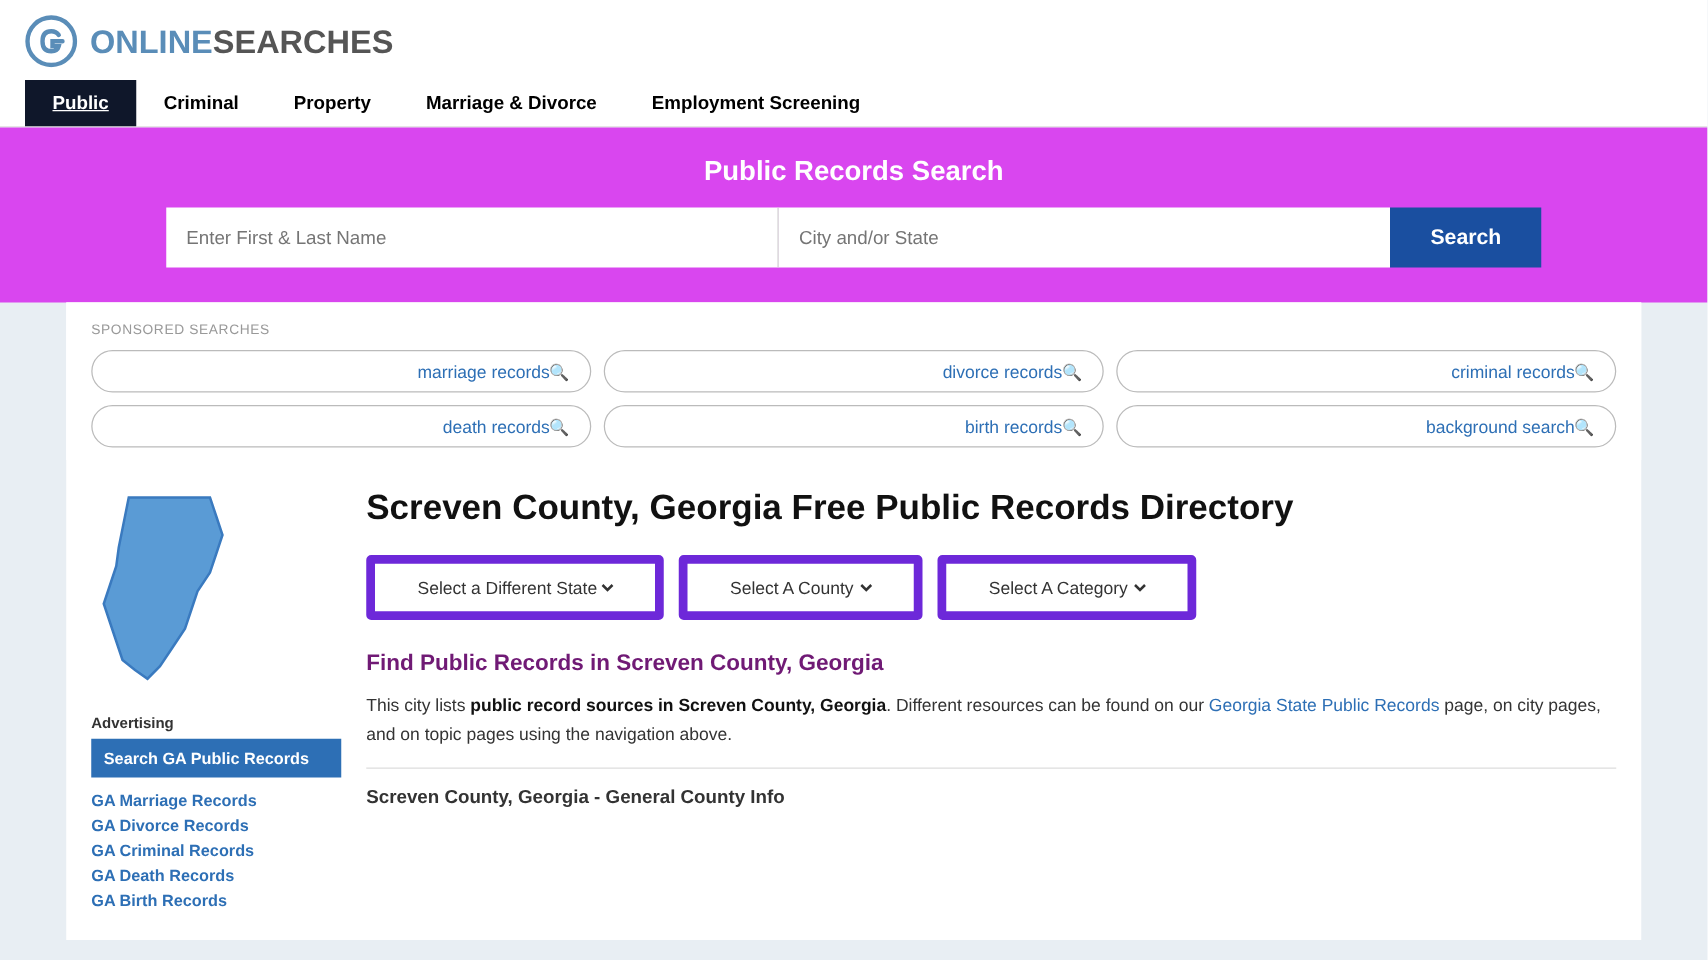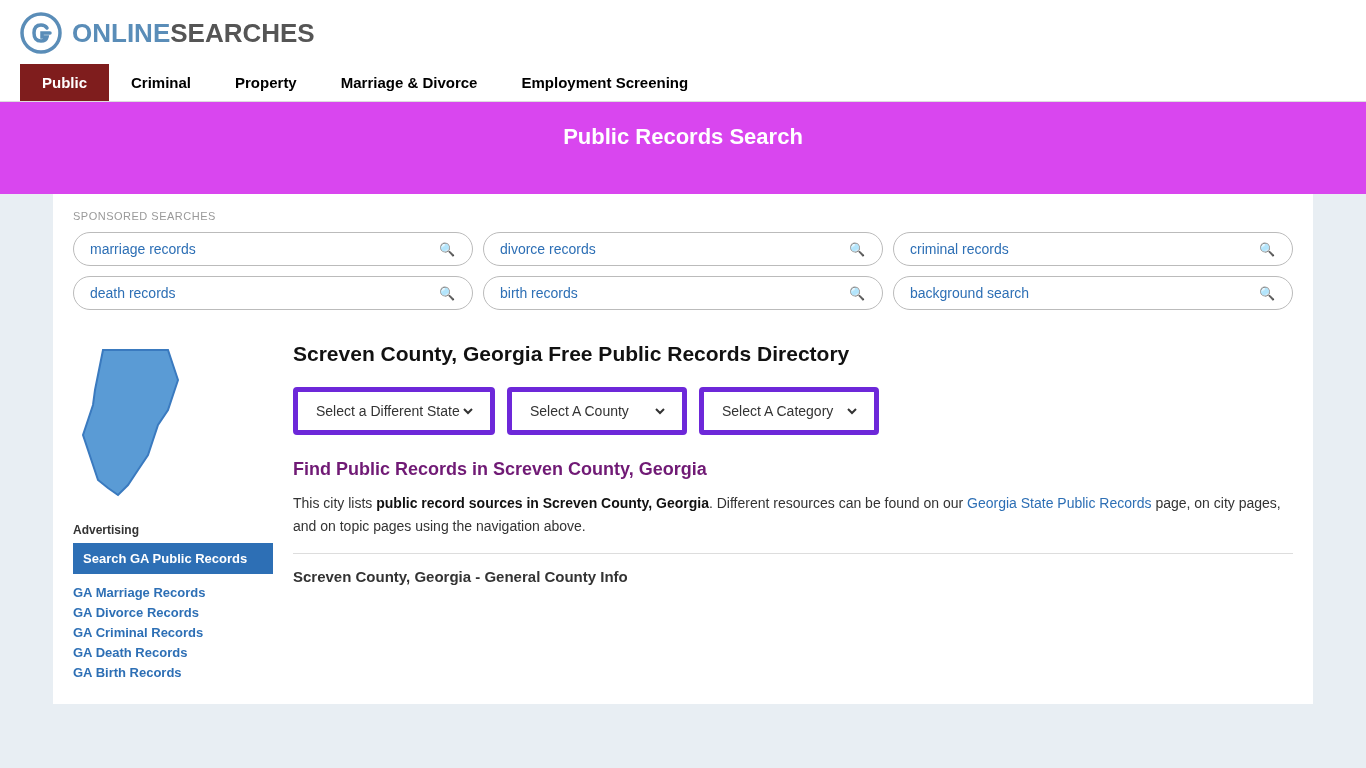--- a/index.html
+++ b/index.html
@@ -43,22 +43,23 @@
     .nav-item {
       padding: 10px 22px;
       cursor: pointer;
       font-size: 15px;
       font-weight: 600;
       color: #000000;
       text-decoration: none;
       display: block;
     }
     .nav-item.active {
-      background: #7f1d1d;
+      background: #0f172a;
       color: #fff;
+      text-decoration: underline;
     }
 
     
     .search-banner {
       background: #d946ef;
       padding: 22px 20px 28px;
       text-align: center;
     }
     .search-banner-title {
       color: #fff;
@@ -118,21 +119,21 @@
       display: grid;
       grid-template-columns: 1fr 1fr 1fr;
       gap: 10px;
     }
     .sponsored-item {
       border: 1px solid #bbb;
       border-radius: 20px;
       padding: 8px 16px;
       display: flex;
       align-items: center;
-      justify-content: space-between;
+      justify-content: flex-end;
       cursor: pointer;
       color: #2d6fb5;
       font-size: 14px;
     }
     .search-icon-small {
       color: #888;
       font-size: 13px;
     }
 
     
@@ -177,37 +178,37 @@
       text-decoration: none;
       font-size: 13px;
       font-weight: bold;
     }
 
     
     .main-content {
       flex: 1;
     }
     .page-title {
-      font-size: 21px;
+      font-size: 28px;
       font-weight: bold;
       color: #111;
       margin-bottom: 20px;
       line-height: 1.3;
     }
 
     
     .dropdowns-row {
       display: flex;
       gap: 12px;
       margin-bottom: 24px;
     }
     .dropdown-select {
-      border: 5px solid #6d28d9;
+      border: 7px solid #6d28d9;
       border-radius: 4px;
-      padding: 10px 14px;
+      padding: 10px 30px;
       font-size: 14px;
       color: #333;
       background: #fff;
       cursor: pointer;
       display: flex;
       align-items: center;
       justify-content: space-between;
       min-width: 180px;
       gap: 10px;
     }
@@ -268,20 +269,25 @@
     <a class="nav-item active">Public</a>
     <a class="nav-item">Criminal</a>
     <a class="nav-item">Property</a>
     <a class="nav-item">Marriage &amp; Divorce</a>
     <a class="nav-item">Employment Screening</a>
   </nav>
 </div>
 
 <div class="search-banner">
   <div class="search-banner-title">Public Records Search</div>
+  <div class="search-form">
+    <input class="search-input" type="text" placeholder="Enter First &amp; Last Name" style="">
+    <input class="search-input" type="text" placeholder="City and/or State" style="">
+    <button class="search-button">Search</button>
+  </div>
 </div>
 
 <div class="main-wrapper">
 
   <div class="sponsored-section">
     <div class="sponsored-label">SPONSORED SEARCHES</div>
     <div class="sponsored-grid">
       <div class="sponsored-item">
         <span>marriage records</span>
         <span class="search-icon-small">🔍</span>

